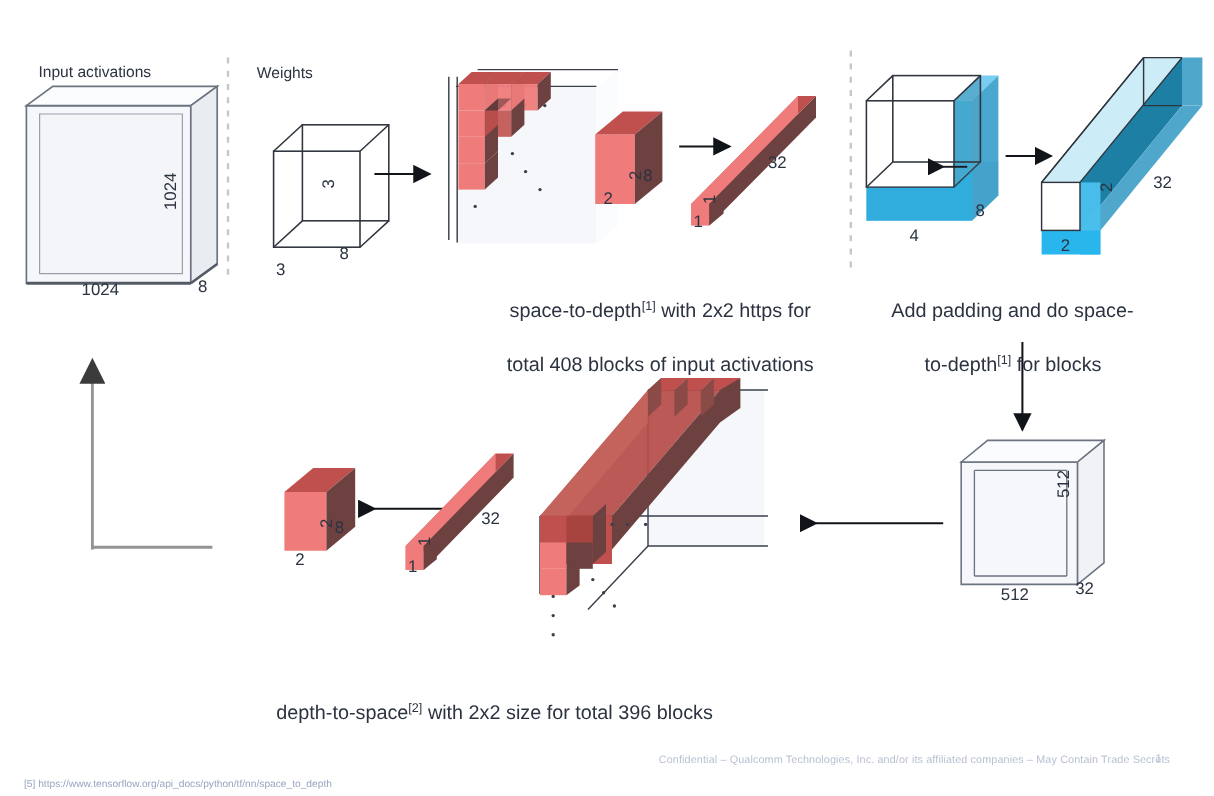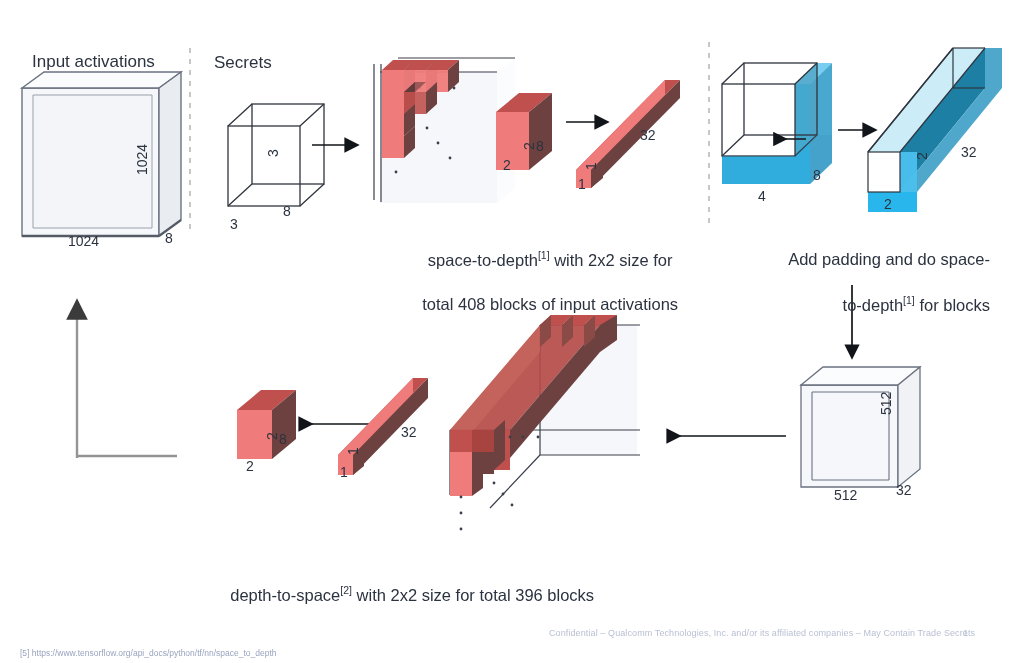--- a/index.html
+++ b/index.html
@@ -27,21 +27,21 @@
     width: 1012px;
     height: 663px;
   }
   .lbl {
     position: absolute;
     color: #2c3340;
     font-family: "Liberation Sans", sans-serif;
     white-space: pre;
   }
   .panel-title {
-    font-size: 17px;
+    font-size: 13px;
     color: #2c3340;
   }
   .caption {
     font-size: 16.5px;
     color: #2c3340;
     line-height: 1.35;
     text-align: center;
   }
   .caption sup {
     font-size: 10.5px;
@@ -340,50 +340,50 @@
       <polygon points="272,410 296,390 296,439 272,459" fill="#6e4141"></polygon>
     </g>
 
     <g>
       <line x1="77" y1="458" x2="77" y2="303" stroke="#949494" stroke-width="2.4" marker-end="url(#arrHeadGray)"></line>
       <line x1="76" y1="456" x2="177" y2="456" stroke="#949494" stroke-width="2.4"></line>
     </g>
   </svg>
 
   <div class="lbl panel-title" style="left:32px; top:52px;">Input activations</div>
-  <div class="lbl panel-title" style="left:214px; top:53px;">Secrets</div>
+  <div class="lbl panel-title" style="left:214px; top:53px;">Weights</div>
 
   <div class="lbl dim-rot" style="left:134px; top:175px;">1024</div>
   <div class="lbl dim" style="left:68px; top:233px;">1024</div>
   <div class="lbl dim" style="left:165px; top:230px;">8</div>
 
   <div class="lbl dim-rot" style="left:265px; top:157px;">3</div>
   <div class="lbl dim" style="left:230px; top:216px;">3</div>
   <div class="lbl dim" style="left:283px; top:203px;">8</div>
 
   <div class="lbl dim-rot" style="left:521px; top:150px;">2</div>
   <div class="lbl dim" style="left:503px; top:157px;">2</div>
   <div class="lbl dim" style="left:536px; top:138px;">8</div>
 
   <div class="lbl dim-rot" style="left:583px; top:170px;">1</div>
   <div class="lbl dim" style="left:578px; top:176px;">1</div>
   <div class="lbl dim" style="left:640px; top:127px;">32</div>
 
   <div class="lbl caption" style="left:398px; top:226px; width:286px;">
-    <span>space-to-depth</span><sup>[1]</sup><span> with 2x2 size for</span><br>
+    <span>space-to-depth</span><sup>[1]</sup><span> with 2x2 https for</span><br>
     <span>total 408 blocks of input activations</span>
   </div>
 
   <div class="lbl dim" style="left:758px; top:188px;">4</div>
   <div class="lbl dim" style="left:813px; top:167px;">8</div>
   <div class="lbl dim" style="left:884px; top:196px;">2</div>
   <div class="lbl dim-rot" style="left:914px; top:160px;">2</div>
   <div class="lbl dim" style="left:961px; top:144px;">32</div>
 
-  <div class="lbl caption" style="left:752px; top:226px; width:238px; text-align:right;">
+  <div class="lbl caption" style="left:716px; top:226px; width:238px; text-align:center;">
     <span>Add padding and do space-</span><br>
     <span>to-depth</span><sup>[1]</sup><span> for blocks</span>
   </div>
 
   <div class="lbl dim-rot" style="left:878px; top:415px;">512</div>
   <div class="lbl dim" style="left:834px; top:487px;">512</div>
   <div class="lbl dim" style="left:896px; top:482px;">32</div>
 
   <div class="lbl dim-rot" style="left:345px; top:455px;">1</div>
   <div class="lbl dim" style="left:340px; top:464px;">1</div>

